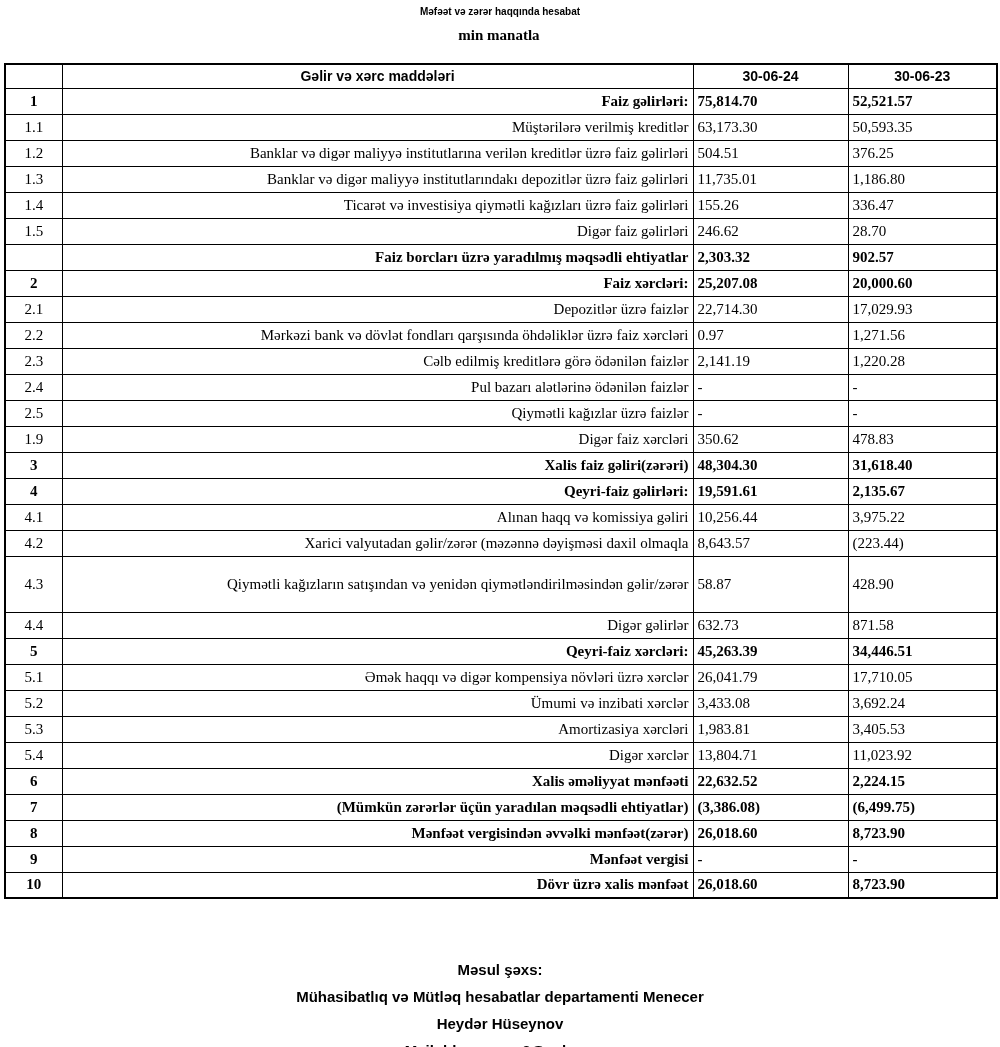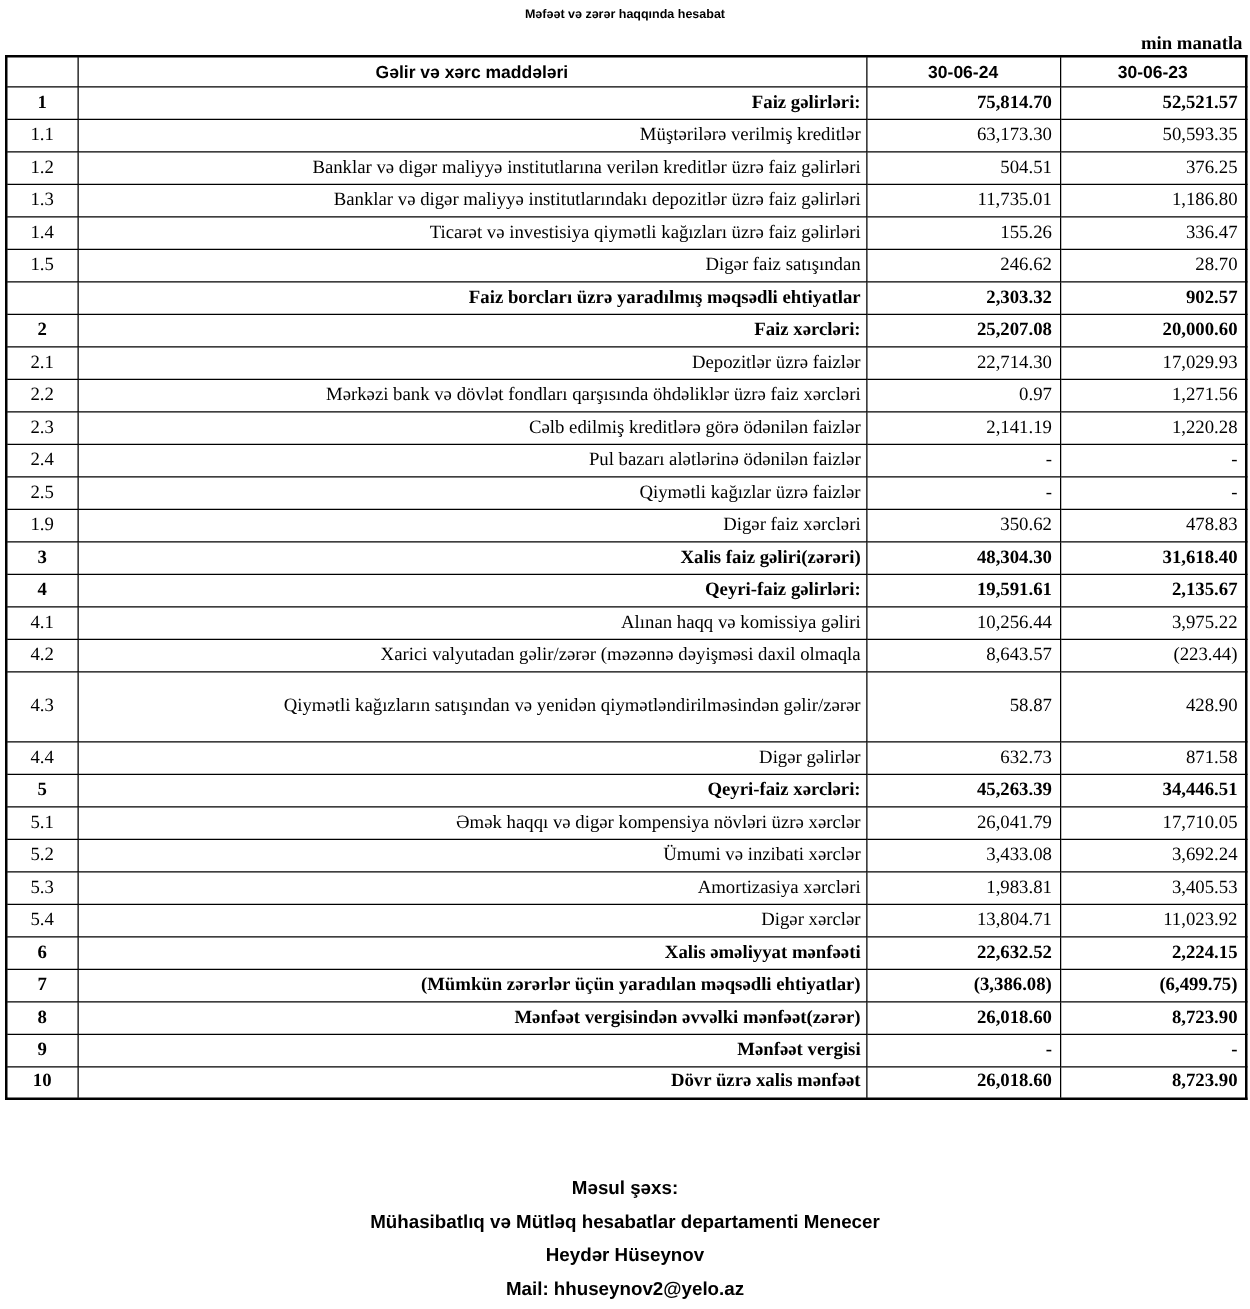--- a/index.html
+++ b/index.html
@@ -21,23 +21,23 @@
     font-family: "Liberation Sans", sans-serif;
     font-weight: bold;
     font-size: 10px;
     text-align: center;
     margin: 0 0 10px 0;
   }
   .unit-note {
     font-family: "Liberation Serif", serif;
     font-weight: bold;
     font-size: 15px;
-    text-align: right;
+    text-align: center;
     padding-right: 2px;
-    margin-bottom: 0;
+    margin-bottom: 19px;
   }
   table.report-table {
     border-collapse: collapse;
     table-layout: fixed;
     width: 992px;
     border: 2px solid #000;
   }
   .report-table th, .report-table td {
     border: 1px solid #000;
     font-size: 15px;
@@ -50,21 +50,21 @@
     font-size: 14px;
     font-weight: bold;
     text-align: center;
     height: 24px;
     padding: 2px 4px;
   }
   .report-table tbody tr { height: 26px; }
   .report-table tbody tr.tall { height: 56px; }
   td.col-num { text-align: center; }
   td.col-label { text-align: right; padding-left: 6px; }
-  td.col-val { text-align: right; padding-right: 6px; }
+  td.col-val { padding-right: 6px; }
   tr.bold td { font-weight: bold; }
   .footer {
     margin-top: 57px;
     text-align: center;
     font-family: "Liberation Sans", sans-serif;
     font-weight: bold;
     font-size: 15px;
   }
   .footer div {
     line-height: 27px;
@@ -120,21 +120,21 @@
           <td class="col-val">1,186.80</td>
         </tr>
         <tr>
           <td class="col-num">1.4</td>
           <td class="col-label">Ticarət və investisiya qiymətli kağızları üzrə faiz gəlirləri</td>
           <td class="col-val">155.26</td>
           <td class="col-val">336.47</td>
         </tr>
         <tr>
           <td class="col-num">1.5</td>
-          <td class="col-label">Digər faiz satışından</td>
+          <td class="col-label">Digər faiz gəlirləri</td>
           <td class="col-val">246.62</td>
           <td class="col-val">28.70</td>
         </tr>
         <tr class="bold">
           <td class="col-num"></td>
           <td class="col-label">Faiz borcları üzrə yaradılmış məqsədli ehtiyatlar</td>
           <td class="col-val">2,303.32</td>
           <td class="col-val">902.57</td>
         </tr>
         <tr class="bold">

